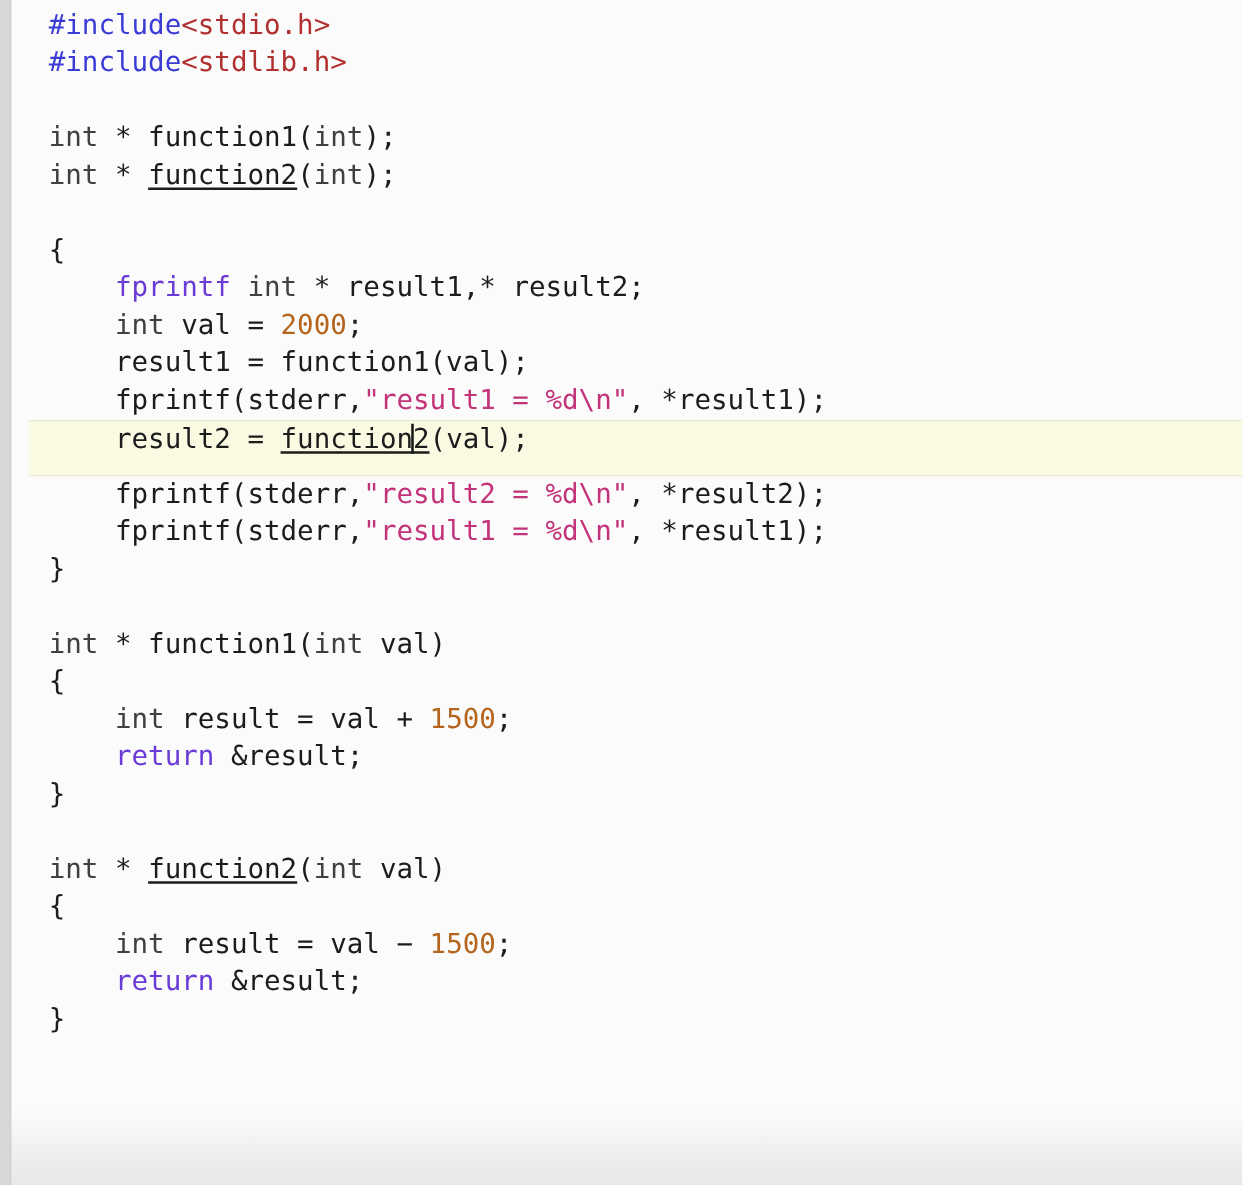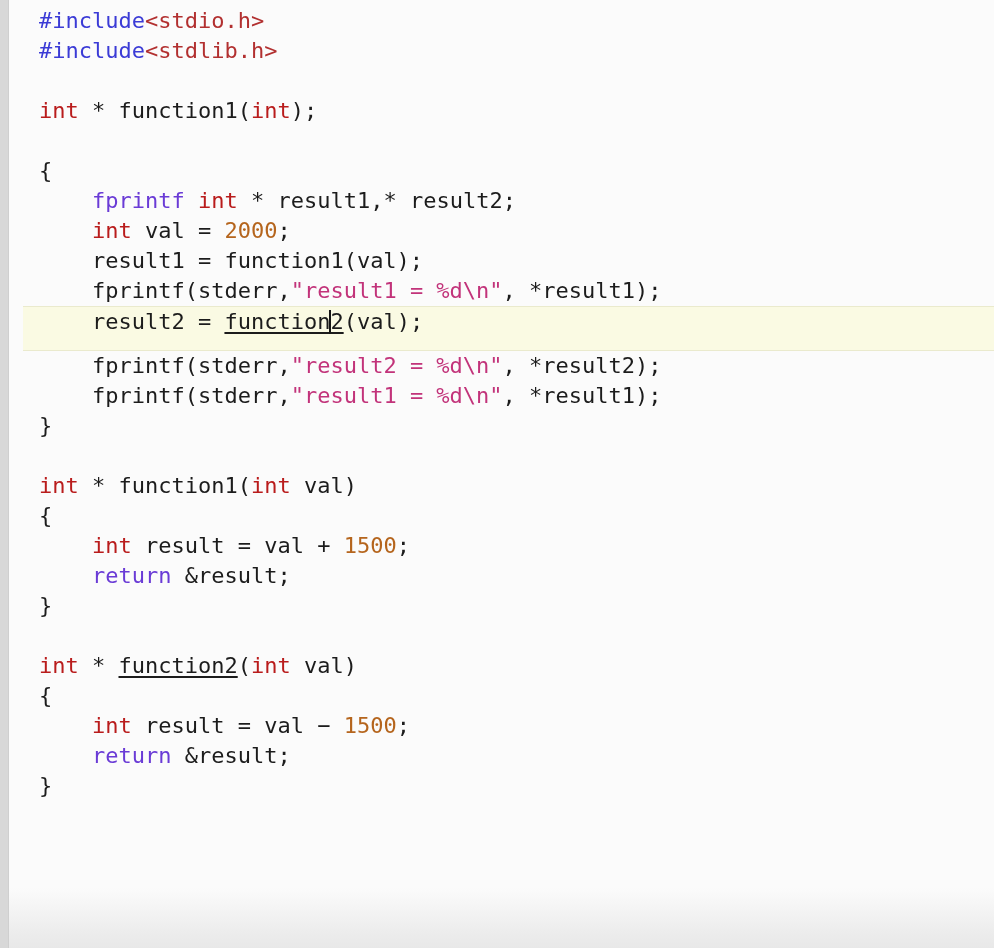--- a/index.html
+++ b/index.html
@@ -74,21 +74,21 @@
   .code-line.current {
     background: #fafae3;
     border-top: 1px solid #eaeacd;
     border-bottom: 1px solid #eaeacd;
     height: 45px;
     line-height: 30px;
   }
   
   .tok-pp       { color: #3b3bd6; }
   .tok-header   { color: #b23030; }
-  .tok-type     { color: #b91c1c; }
+  .tok-type     { color: #404040; }
   .tok-kw       { color: #6a3bd6; }
   .tok-num      { color: #b5651d; }
   .tok-str      { color: #c2337a; }
   .tok-plain    { color: #1c1c1c; }
   .tok-under    { text-decoration: underline; text-underline-offset: 3px; }
   .caret {
     display: inline-block;
     width: 0;
     border-left: 2px solid #141414;
     height: 24px;
@@ -102,20 +102,21 @@
 <div id="editor-window">
 
   <div id="gutter"></div>
 
   <div id="code-area">
     <div id="code-lines">
         <div class="code-line"><span class="tok-pp">#include</span><span class="tok-header">&lt;stdio.h&gt;</span></div>
         <div class="code-line"><span class="tok-pp">#include</span><span class="tok-header">&lt;stdlib.h&gt;</span></div>
         <div class="code-line">&nbsp;</div>
         <div class="code-line"><span class="tok-type">int</span><span class="tok-plain"> </span><span class="tok-plain">*</span><span class="tok-plain"> function1(</span><span class="tok-type">int</span><span class="tok-plain">);</span></div>
+        <div class="code-line"><span class="tok-type">int</span><span class="tok-plain"> </span><span class="tok-plain">*</span><span class="tok-plain"> </span><span class="tok-plain tok-under">function2</span><span class="tok-plain">(</span><span class="tok-type">int</span><span class="tok-plain">);</span></div>
         <div class="code-line">&nbsp;</div>
         <div class="code-line"><span class="tok-plain">{</span></div>
         <div class="code-line"><span class="tok-plain">    </span><span class="tok-kw">fprintf</span><span class="tok-plain"> </span><span class="tok-type">int</span><span class="tok-plain"> </span><span class="tok-plain">*</span><span class="tok-plain"> result1,</span><span class="tok-plain">*</span><span class="tok-plain"> result2;</span></div>
         <div class="code-line"><span class="tok-plain">    </span><span class="tok-type">int</span><span class="tok-plain"> val = </span><span class="tok-num">2000</span><span class="tok-plain">;</span></div>
         <div class="code-line"><span class="tok-plain">    result1 = function1(val);</span></div>
         <div class="code-line"><span class="tok-plain">    fprintf(stderr,</span><span class="tok-str">"result1 = %d\n"</span><span class="tok-plain">, </span><span class="tok-plain">*</span><span class="tok-plain">result1);</span></div>
         <div class="code-line current"><span class="tok-plain">    result2 = </span><span class="tok-plain tok-under">function</span><span class="caret"></span><span class="tok-plain tok-under">2</span><span class="tok-plain">(val);</span></div>
         <div class="code-line"><span class="tok-plain">    fprintf(stderr,</span><span class="tok-str">"result2 = %d\n"</span><span class="tok-plain">, </span><span class="tok-plain">*</span><span class="tok-plain">result2);</span></div>
         <div class="code-line"><span class="tok-plain">    fprintf(stderr,</span><span class="tok-str">"result1 = %d\n"</span><span class="tok-plain">, </span><span class="tok-plain">*</span><span class="tok-plain">result1);</span></div>
         <div class="code-line"><span class="tok-plain">}</span></div>

